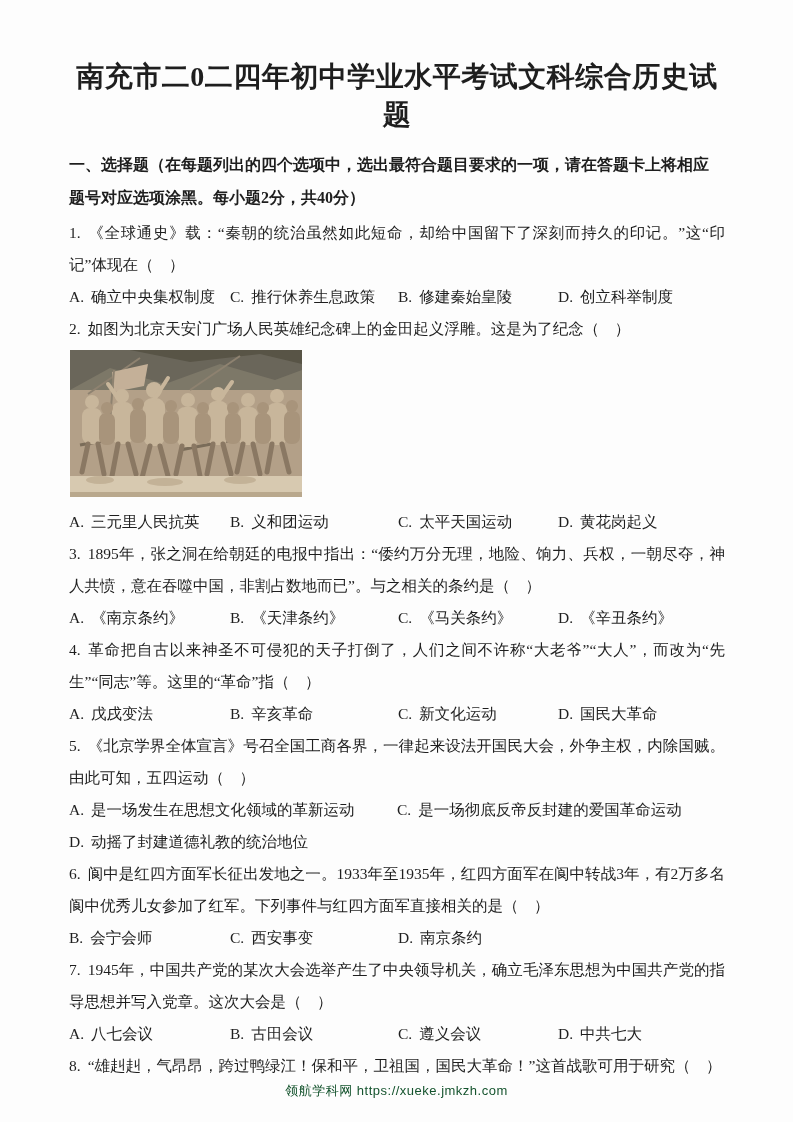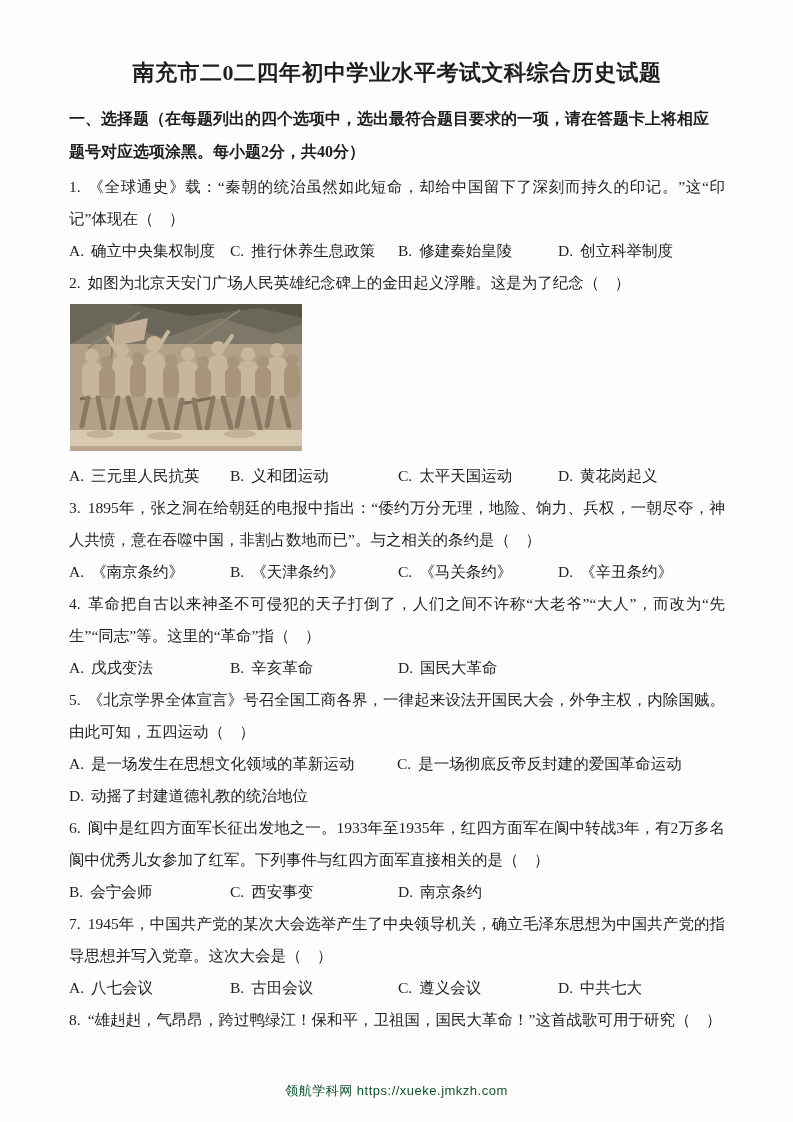--- a/index.html
+++ b/index.html
@@ -11,21 +11,21 @@
     color:#1e1e1e;
     font-family:"Liberation Serif", serif;
     overflow:hidden;
   }
   .content {
     position:absolute;
     left:69px; right:68px; top:58px;
   }
   .title {
     margin:0 0 14px 0;
-    font-size:22px;
+    font-size:28px;
     font-weight:bold;
     text-align:center;
     letter-spacing:0.5px;
   }
   .section-heading {
     margin:0 16px 3px 0;
     font-size:16px;
     font-weight:bold;
     line-height:33px;
     text-align:justify;
@@ -182,20 +182,21 @@
         <span class="opt"><span class="olabel">C.</span><span>《马关条约》</span></span>
         <span class="opt"><span class="olabel">D.</span><span>《辛丑条约》</span></span>
       </div>
     </div>
 
     <div class="question">
       <p class="stem"><span class="qnum">4.</span><span>革命把自古以来神圣不可侵犯的天子打倒了，人们之间不许称“大老爷”“大人”，而改为“先生”“同志”等。这里的“革命”指（　）</span></p>
       <div class="options four">
         <span class="opt"><span class="olabel">A.</span><span>戊戌变法</span></span>
         <span class="opt"><span class="olabel">B.</span><span>辛亥革命</span></span>
+        <span class="opt"><span class="olabel">C.</span><span>新文化运动</span></span>
         <span class="opt"><span class="olabel">D.</span><span>国民大革命</span></span>
       </div>
     </div>
 
     <div class="question">
       <p class="stem"><span class="qnum">5.</span><span>《北京学界全体宣言》号召全国工商各界，一律起来设法开国民大会，外争主权，内除国贼。由此可知，五四运动（　）</span></p>
       <div class="options two">
         <span class="opt"><span class="olabel">A.</span><span>是一场发生在思想文化领域的革新运动</span></span>
         <span class="opt"><span class="olabel">C.</span><span>是一场彻底反帝反封建的爱国革命运动</span></span>
         <span class="opt"><span class="olabel">D.</span><span>动摇了封建道德礼教的统治地位</span></span>

